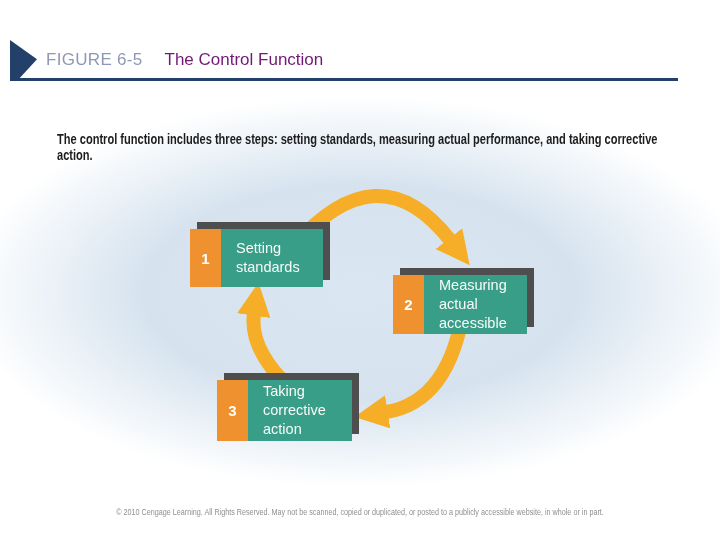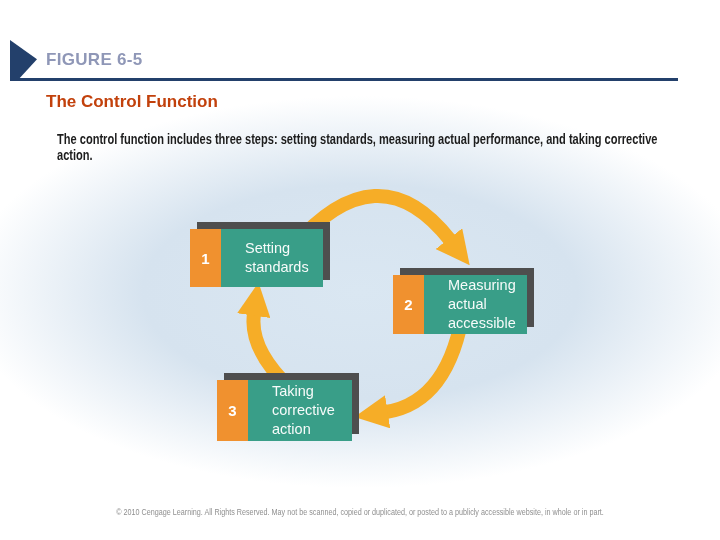--- a/index.html
+++ b/index.html
@@ -18,24 +18,24 @@
     position:absolute; left:10px; top:40px; width:27px; height:41px;
     background:#23406B;
     clip-path: polygon(0 0, 100% 47%, 26% 100%, 0 100%);
   }
   .header-rule {
     position:absolute; left:10px; top:78px; width:668px; height:3px;
     background:#23406B;
   }
   .header-text {
     position:absolute; left:46px; top:50px; display:flex; gap:22px;
-    font-size:17px; font-weight:bold; white-space:nowrap;flex-direction:column;
+    font-size:17px; font-weight:normal; white-space:nowrap;
   }
   .figure-label { color:#8F97B7; letter-spacing:0.3px; }
-  .slide-title  { color:#c2410c; }
+  .slide-title  { color:#701a75; }
   
   .caption {
     position:absolute; left:57px; top:131px; width:785px;
     transform:scaleX(0.79); transform-origin:left top;
     font-size:14px; line-height:16px; font-weight:bold; color:#1D1D1D;
   }
   
   .cycle-svg { position:absolute; left:0; top:0; }
   
   .step { position:absolute; }
@@ -45,21 +45,21 @@
   }
   .num {
     flex:0 0 31px; background:#F0912F; color:#FFFFFF;
     display:flex; align-items:center; justify-content:center;
     font-size:15px; font-weight:bold;
   }
   .lbl {
     flex:1; background:#399E88; color:#F7FBFA;
     font-size:14.5px; line-height:19px;
     display:flex; align-items:center;
-    padding:3px 3px 3px 24px;
+    padding:3px 3px 3px 15px;
   }
   .step1 { left:190px; top:229px; width:133px; height:58px; }
   .step2 { left:393px; top:275px; width:134px; height:59px; }
   .step3 { left:217px; top:380px; width:135px; height:61px; }
   
   .footer {
     position:absolute; left:0; top:507px; width:720px;
     text-align:center; white-space:nowrap;
     transform:scaleX(0.8); transform-origin:center top;
     font-size:9px; color:#8F8F8F;

